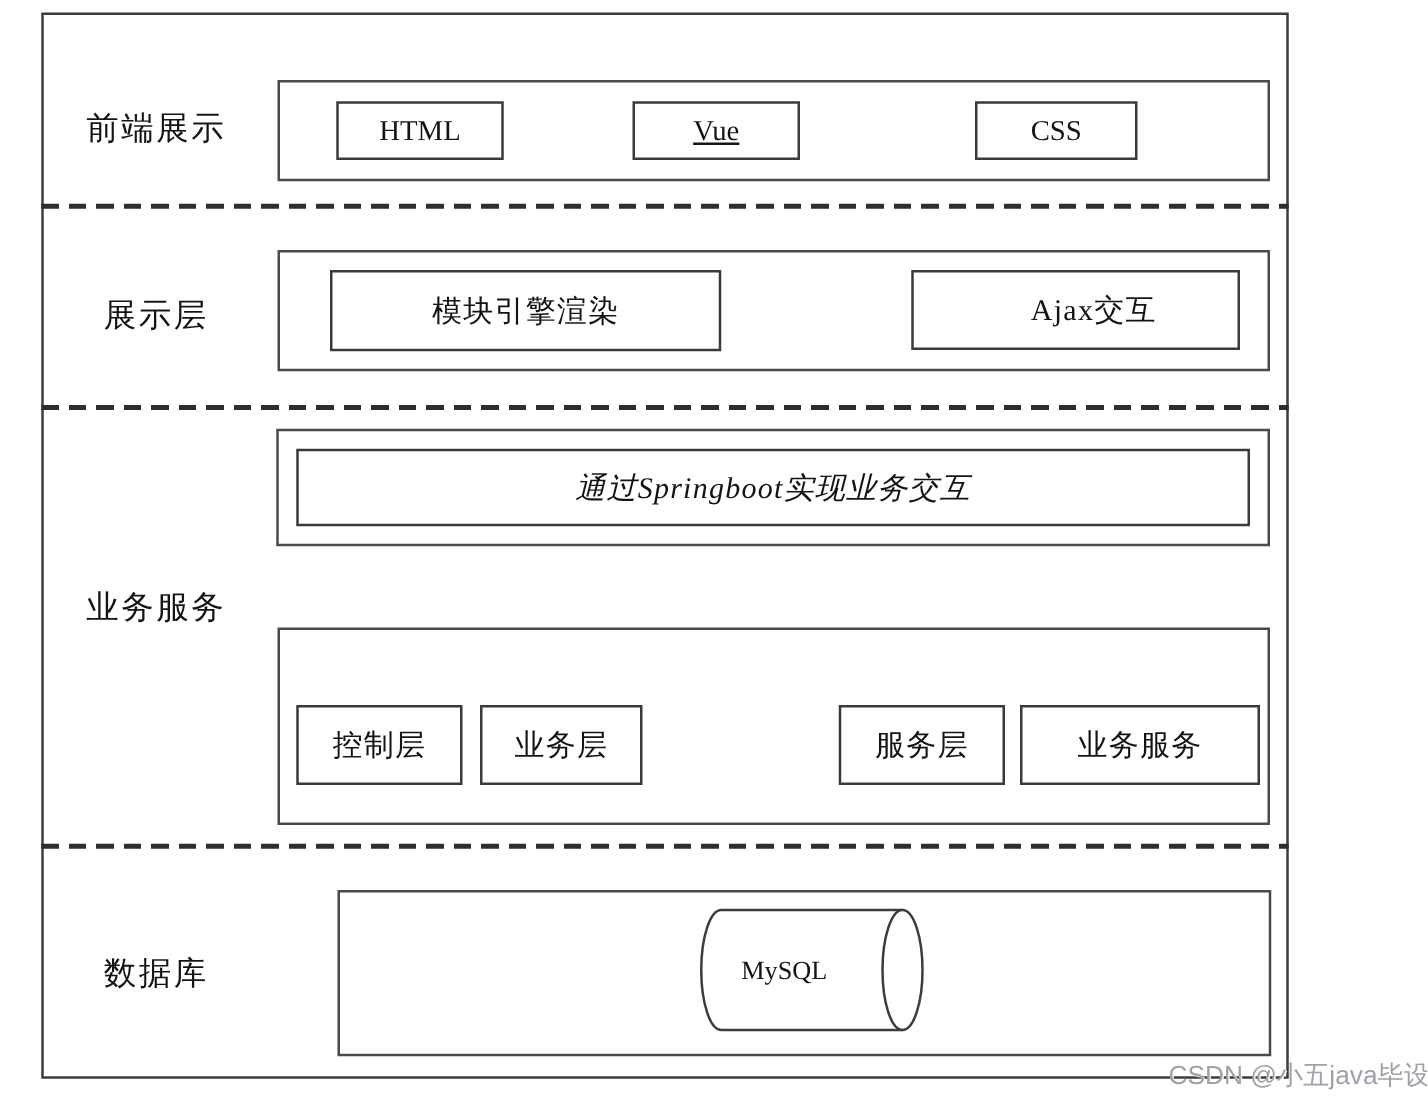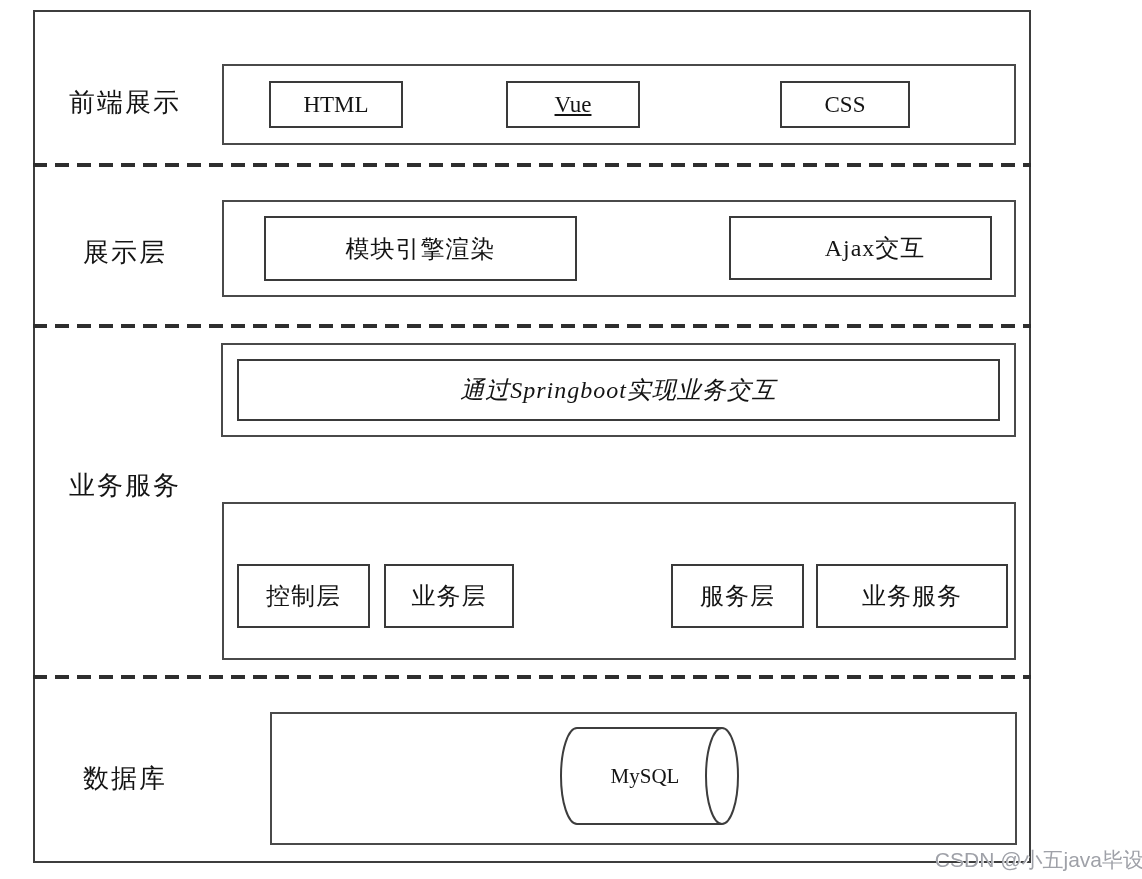--- a/index.html
+++ b/index.html
@@ -52,21 +52,21 @@
     font-size: 24px;
     letter-spacing: 1px;
     white-space: nowrap;
   }
   .latin { font-size: 23px; letter-spacing: 0; }
   .banner { font-size: 24px; }
   .mysql-label {
     left: 593px; top: 763px;
     width: 104px; height: 26px;
     line-height: 26px;
-    text-align: center;
+    text-align: left;
     font-size: 21px;
   }
   .watermark {
     top: 846px;
     right: -2px;
     font-size: 21px;
     color: #9fa1a8;
     text-shadow: 1px 1px 0 #ffffff;
     white-space: nowrap;
     font-family: "Liberation Sans", "DejaVu Sans", sans-serif;

